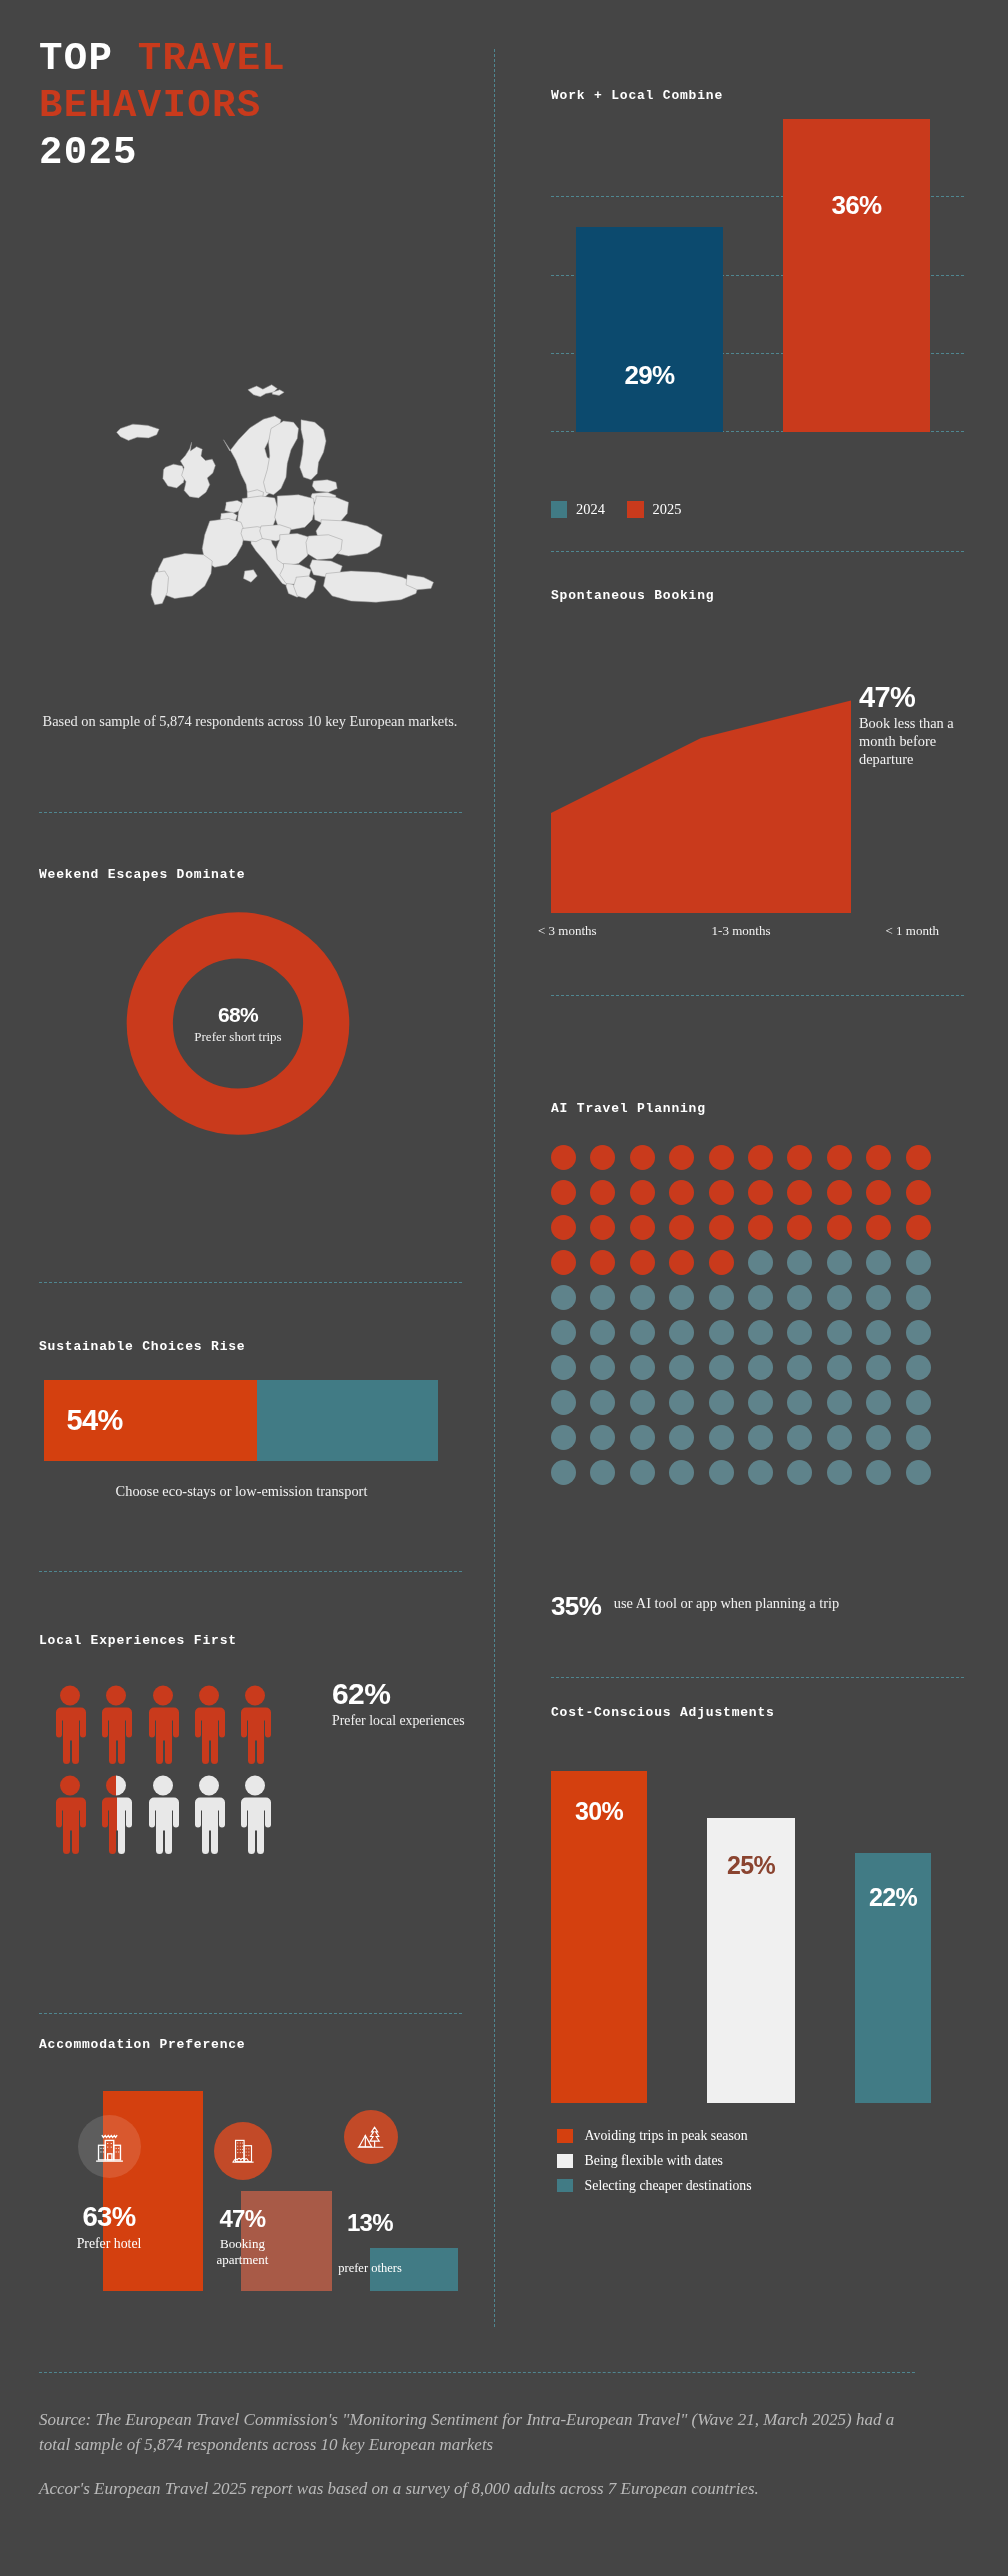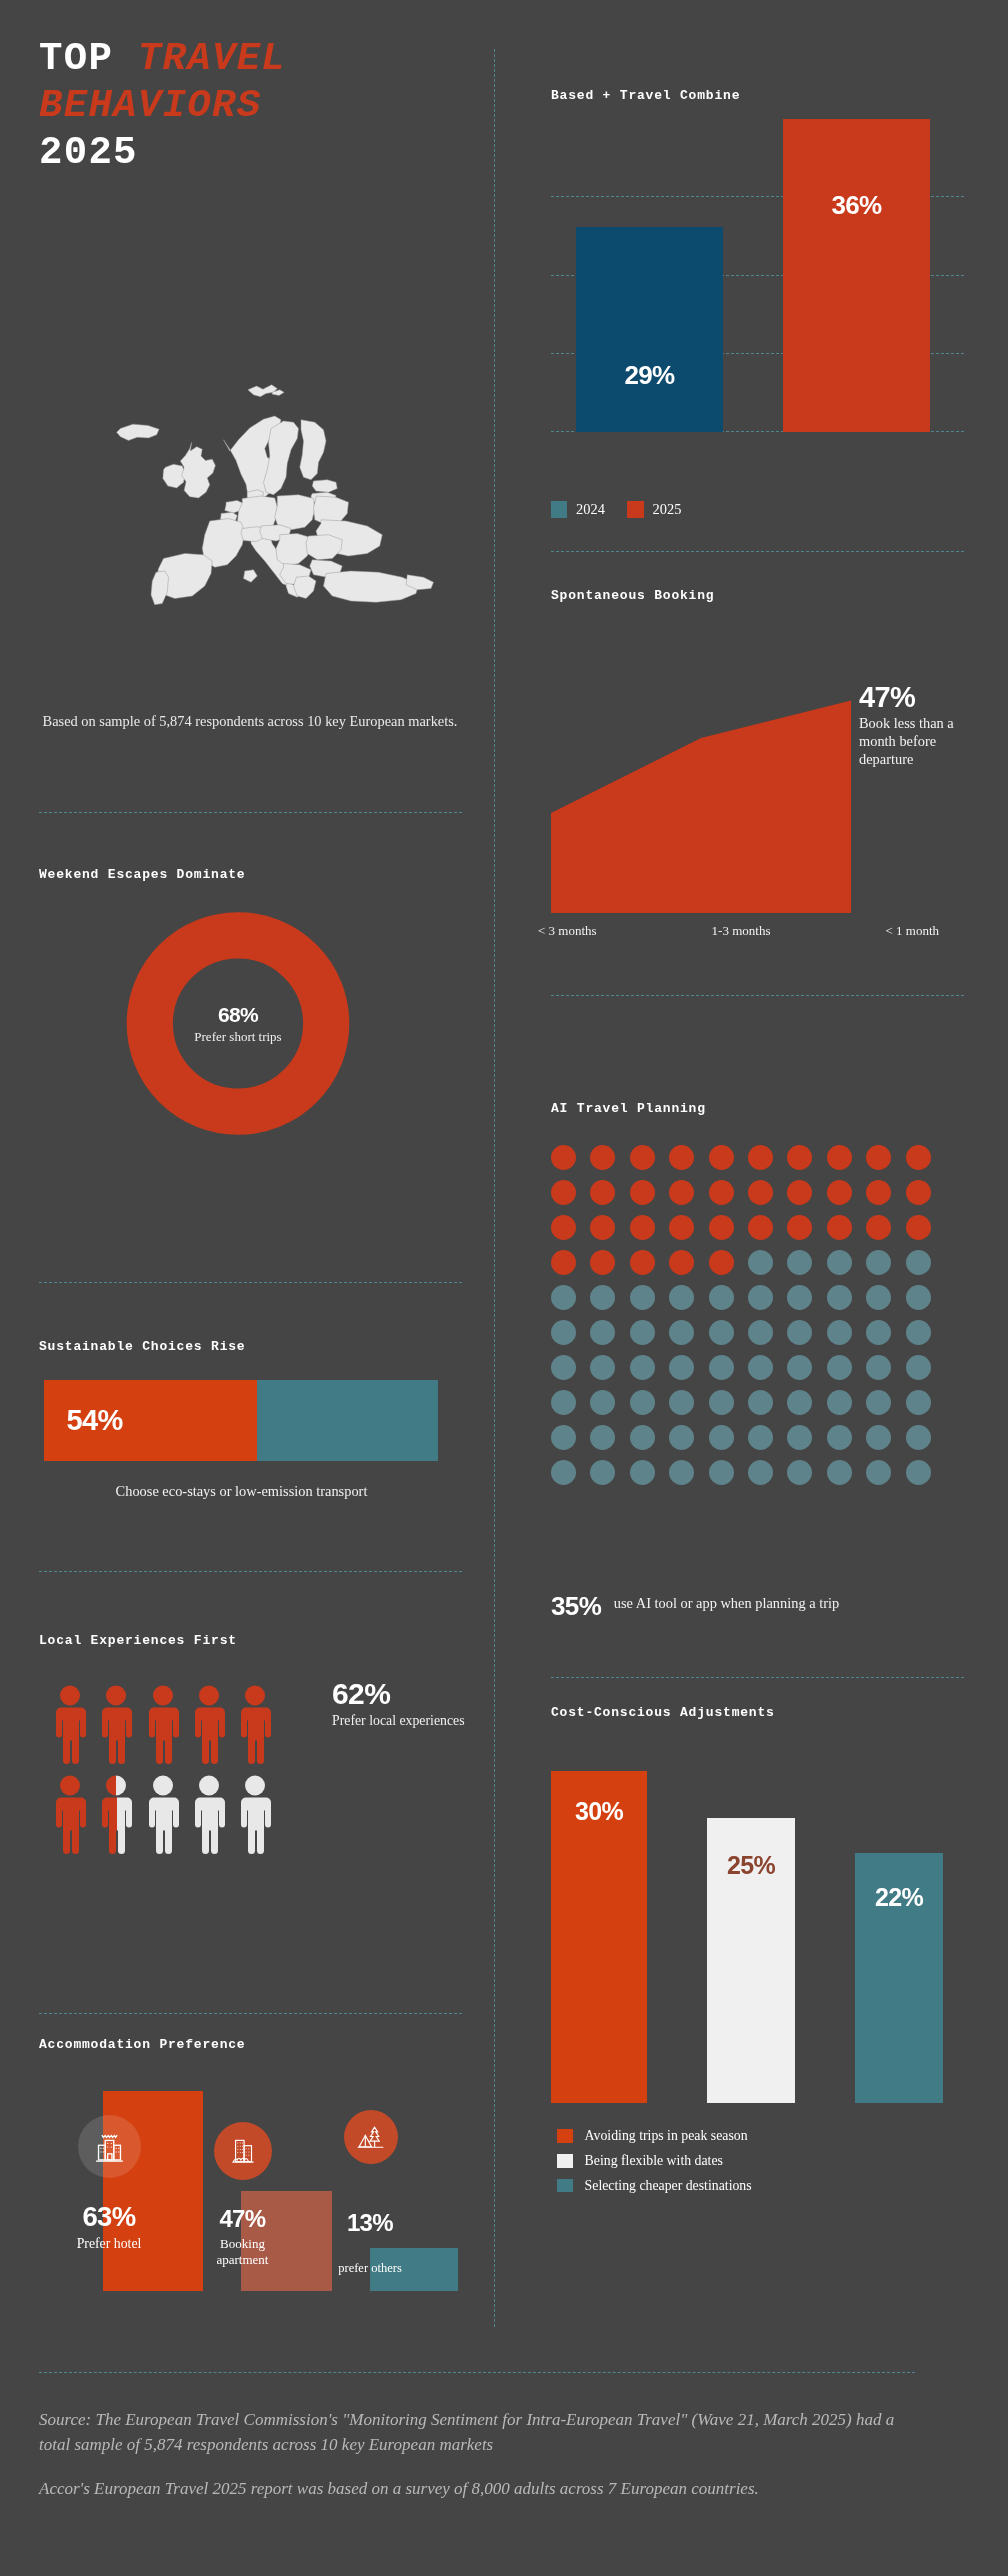--- a/index.html
+++ b/index.html
@@ -10,21 +10,21 @@
   }
   body { position: relative; width: 1009px; height: 2576px; overflow: hidden; }
 
   
   #headline {
     position: absolute; left: 39px; top: 36px; width: 438px;
     font-family: "Liberation Mono", monospace;
     font-weight: bold; font-size: 39px; line-height: 1.20;
     letter-spacing: 1.3px; color: #ffffff;
   }
-  #headline .o { color: #c93a1c; font-style: italic; }
+  #headline .o { color: #c93a1c; }
 
   
   #vdivider {
     position: absolute; left: 494px; top: 49px; width: 0; height: 2278px;
     border-left: 1.9px dashed #4f8690;
   }
 
   
   .hdiv {
     position: absolute; height: 0;
@@ -363,21 +363,21 @@
         <path d="M22 28l-12 22h24z"></path>
         <path d="M22 28v22"></path>
         <line x1="8" y1="51" x2="56" y2="51"></line>
       </svg>
     </div>
     <div class="acc-val" style="position:absolute; left:0; width:100%; top:-39px; text-align:center; font-size:24px;">13%</div>
     <div class="acc-lab" style="position:absolute; left:0; width:100%; top:12.5px; font-size:12.5px;">prefer others</div>
   </div>
 </div>
 
-<div class="sect-title" style="left:551px; top:88px;">Based + Travel Combine</div>
+<div class="sect-title" style="left:551px; top:88px;">Work + Local Combine</div>
 
 <div id="bar1">
   <div class="gl" style="bottom:0;"></div>
   <div class="gl" style="bottom:78px;"></div>
   <div class="gl" style="bottom:156px;"></div>
   <div class="gl" style="bottom:235px;"></div>
   <div class="b1" style="left:25px; width:147px; height:205px; background:#0c4a6e;">
     <span class="val" style="top:133px;">29%</span>
   </div>
   <div class="b1" style="left:232px; width:147px; height:313px; background:#c93a1c;">
@@ -549,21 +549,21 @@
 
 <div class="sect-title" style="left:551px; top:1705px;">Cost-Conscious Adjustments</div>
 
 <div id="bar3">
   <div class="b3" style="left:0px; width:96px; height:332px; background:#d4400f;">
     <span class="val" style="top:26px; color:#ffffff;">30%</span>
   </div>
   <div class="b3" style="left:156px; width:88px; height:285px; background:#f0f0f0;">
     <span class="val" style="top:33px; color:#8a4430;">25%</span>
   </div>
-  <div class="b3" style="left:304px; width:88px; height:250px; background:#417b85;">
+  <div class="b3" style="left:304px; width:76px; height:250px; background:#417b85;">
     <span class="val" style="top:30px; color:#ffffff;">22%</span>
   </div>
 </div>
 
 <div id="legend3">
   <div class="row">
     <span class="sw" style="background:#d4400f;"></span>
     <span class="lb">Avoiding trips in peak season</span>
   </div>
   <div class="row">

